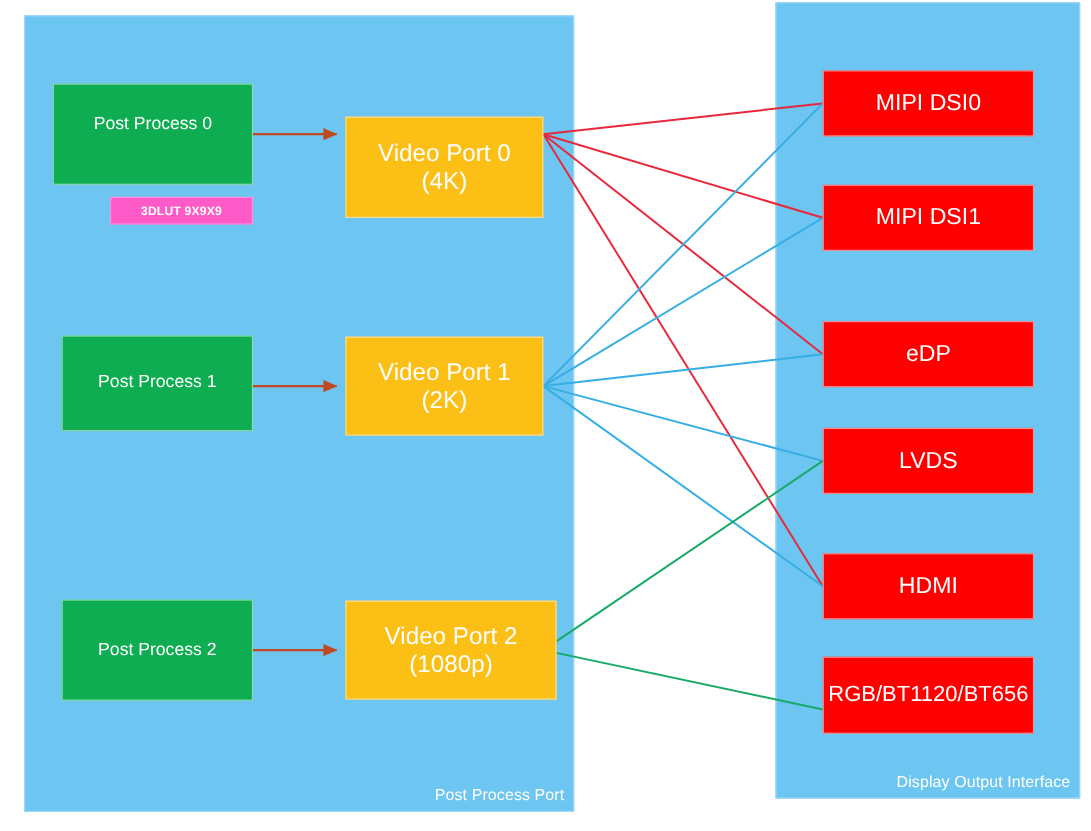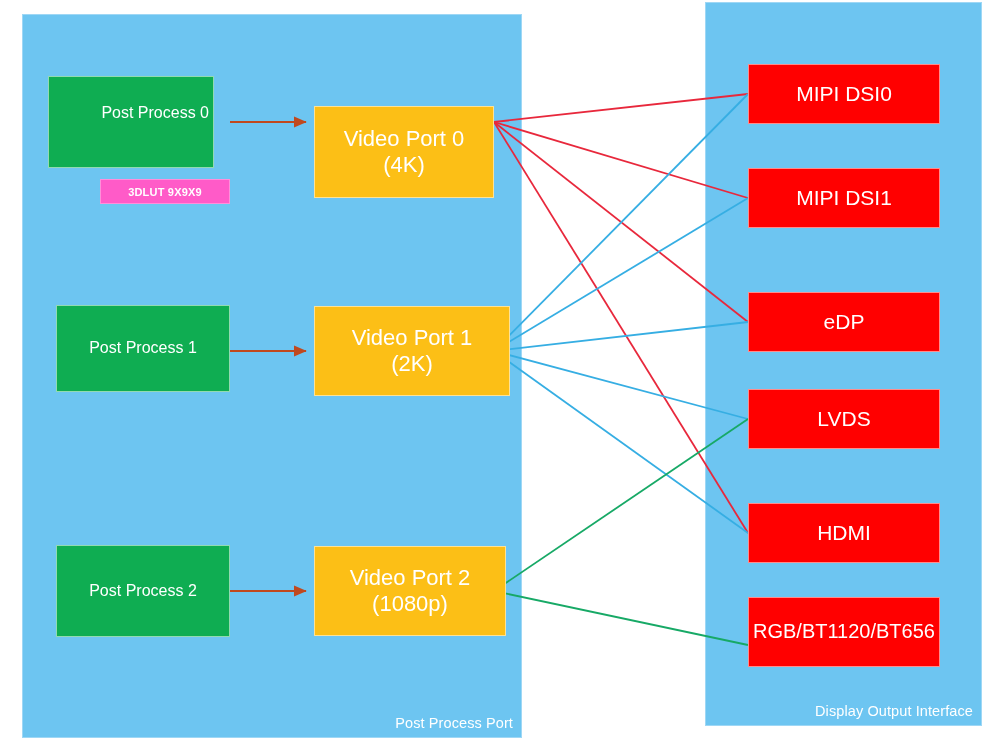--- a/index.html
+++ b/index.html
@@ -39,40 +39,40 @@
     text-align:center;
     color:#ffffff;
     border:1px solid rgba(255,255,255,.55);
     line-height:1.18;
   }
   .node-green{background:#0FAD52;font-size:16px;}
   .node-orange{background:#FCBF16;font-size:22px;}
   .node-red{background:#FF0000;font-size:21px;}
 
   
-  #node-pp0{left:48px;top:76px;width:166px;height:92px;justify-content:flex-end;}
+  #node-pp0{left:48px;top:76px;width:182px;height:92px;}
   #node-pp1{left:56px;top:305px;width:174px;height:87px;}
   #node-pp2{left:56px;top:545px;width:174px;height:92px;}
   
   #node-pp0 .node-label{transform:translateY(-9px);}
 
   
   #chip-3dlut{
     position:absolute;
     left:100px;top:143px;width:130px;height:25px;
     background:#FF5BC8;
     border:1px solid #FF8FDA;
     box-sizing:border-box;
     display:flex;align-items:center;justify-content:center;
     color:#ffffff;font-size:11px;font-weight:bold;letter-spacing:.2px;margin-top:36px;
   }
 
   
   #node-vp0{left:314px;top:76px;width:180px;height:92px;margin-top:30px;}
-  #node-vp1{left:314px;top:306px;width:196px;height:90px;}
+  #node-vp1{left:314px;top:306px;width:180px;height:90px;}
   #node-vp2{left:314px;top:546px;width:192px;height:90px;}
 
   
   #node-dsi0{left:748px;top:64px;width:192px;height:60px;}
   #node-dsi1{left:748px;top:168px;width:192px;height:60px;}
   #node-edp{left:748px;top:292px;width:192px;height:60px;}
   #node-lvds{left:748px;top:389px;width:192px;height:60px;}
   #node-hdmi{left:748px;top:503px;width:192px;height:60px;}
   #node-rgb{left:748px;top:597px;width:192px;height:70px;font-size:20px;}
 

